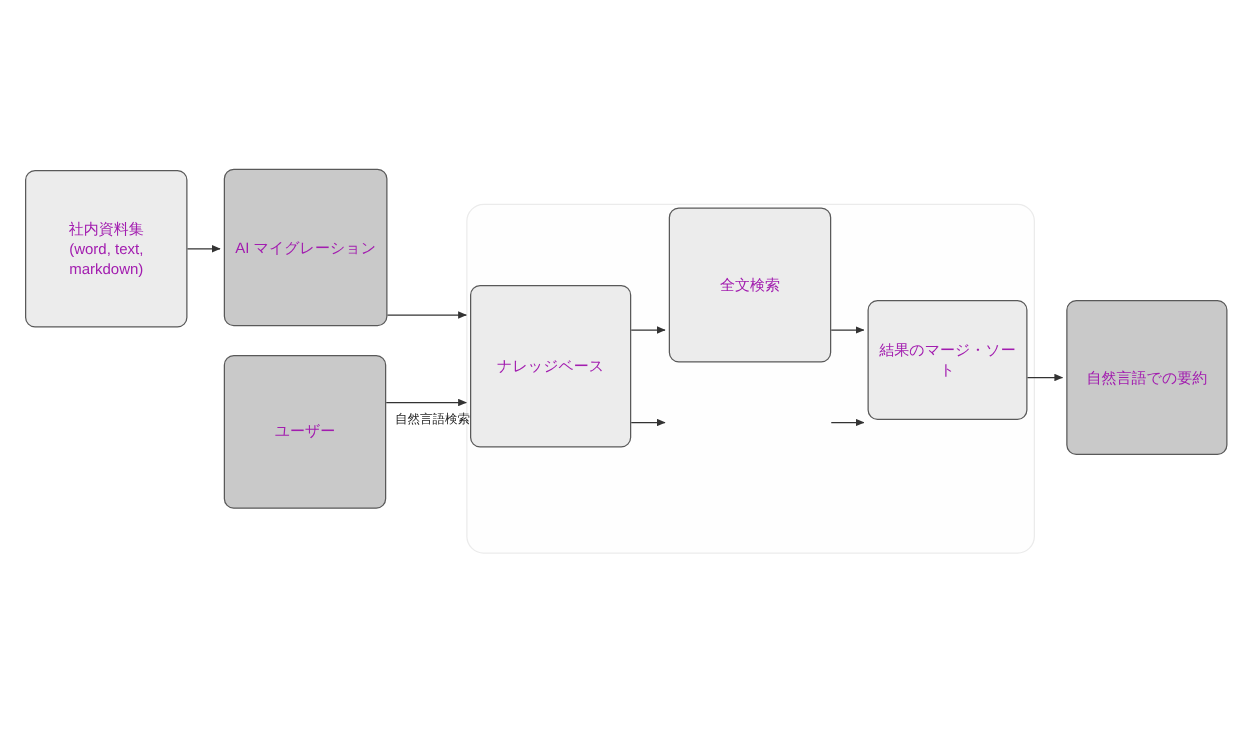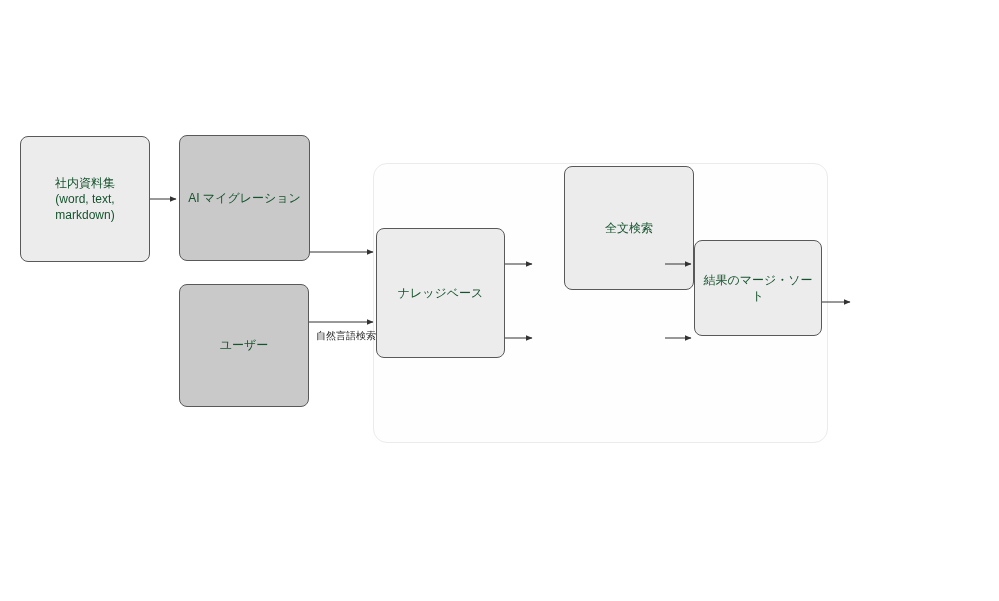--- a/index.html
+++ b/index.html
@@ -33,33 +33,33 @@
     border-radius: 8px;
     box-sizing: border-box;
     display: flex;
     align-items: center;
     justify-content: center;
     z-index: 2;
   }
   .node .node-label {
     font-size: 12px;
     line-height: 1.35;
-    color: #14532d;
+    color: #a21caf;
     text-align: center;
     white-space: pre-line;
     padding: 2px 4px;
   }
   .node.light { background: #ececec; }
   .node.dark  { background: #c9c9c9; }
 
   #node-internal-docs            { left: 20px;  top: 136px; width: 130px; height: 126px; }
   #node-ai-migration             { left: 179px; top: 135px; width: 131px; height: 126px; align-items: center; }
   #node-user                     { left: 179px; top: 284px; width: 130px; height: 123px; }
   #node-knowledge-base           { left: 376px; top: 228px; width: 129px; height: 130px; }
-  #node-fulltext-search          { left: 535px; top: 166px; width: 130px; height: 124px; margin-left: 29px; }
+  #node-fulltext-search          { left: 535px; top: 166px; width: 130px; height: 124px; }
   #node-vector-search            { left: 535px; top: 314px; width: 130px; height: 122px; }
   #node-merge-sort-results       { left: 694px; top: 240px; width: 128px; height: 96px; }
   #node-natural-language-summary { left: 853px; top: 240px; width: 129px; height: 124px; }
 
   .edges-layer {
     position: absolute;
     left: 0;
     top: 0;
     width: 999px;
     height: 601px;
@@ -104,20 +104,23 @@
 
   <div class="node light" id="node-fulltext-search">
     <span class="node-label">全文検索</span>
   </div>
 
 
   <div class="node light" id="node-merge-sort-results">
     <span class="node-label">結果のマージ・ソート</span>
   </div>
 
+  <div class="node dark" id="node-natural-language-summary">
+    <span class="node-label">自然言語での要約</span>
+  </div>
 
   <div class="edge-label">自然言語検索</div>
 
   <svg class="edges-layer" width="999" height="601" viewBox="0 0 999 601" xmlns="http://www.w3.org/2000/svg">
     <defs>
       <marker id="ah" markerWidth="7" markerHeight="6" refX="6.5" refY="3" orient="auto" markerUnits="userSpaceOnUse">
         <path d="M0,0 L7,3 L0,6 Z" fill="#333333"></path>
       </marker>
     </defs>
     <line x1="150" y1="199" x2="176" y2="199" stroke="#333333" stroke-width="1" marker-end="url(#ah)"></line>

